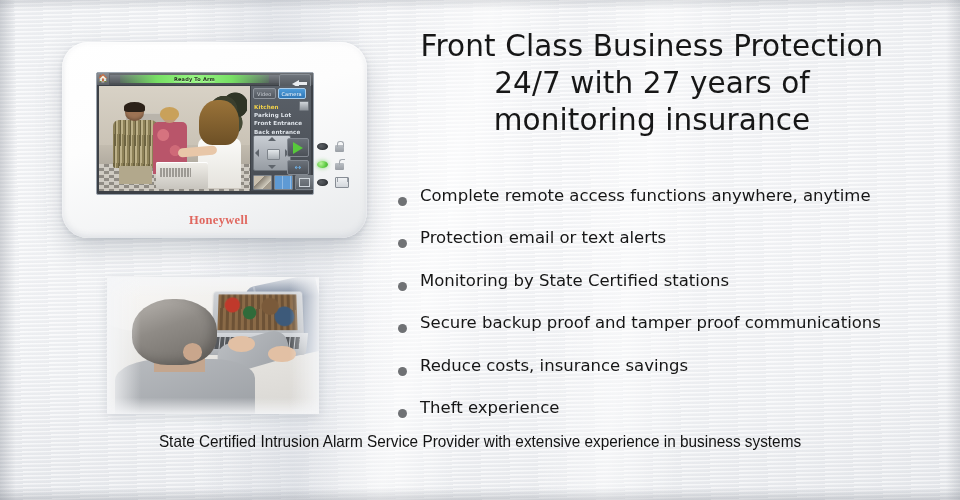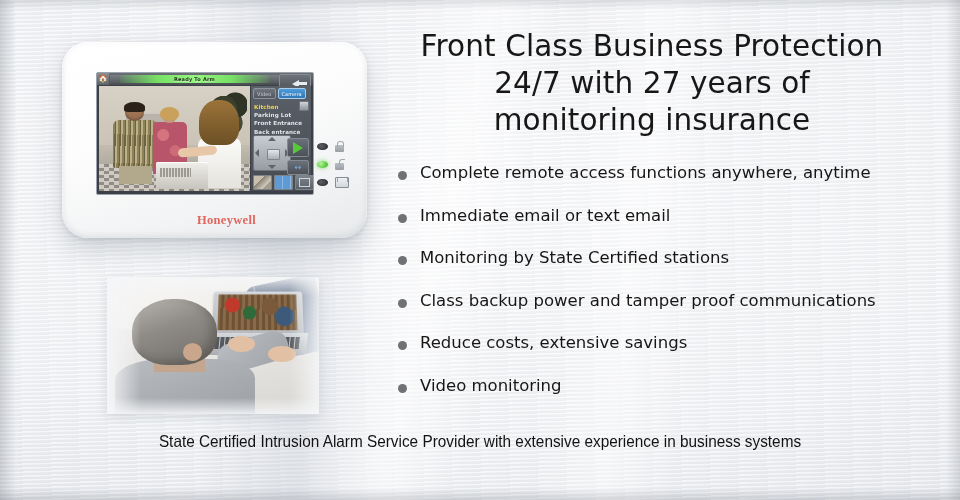--- a/index.html
+++ b/index.html
@@ -39,21 +39,21 @@
     position:absolute;left:382px;top:28px;width:540px;
     text-align:center;color:#171717;
     font-size:29.5px;line-height:37px;font-weight:400;
     letter-spacing:.1px;
   }
   #title .tline{display:block;white-space:nowrap;}
 
   
   #bullets{position:absolute;left:398px;top:163px;width:556px;}
   .bullet{
-    display:flex;align-items:flex-start;
+    display:flex;align-items:flex-end;
     height:42.5px;
   }
   .bullet .dot{
     flex:0 0 auto;width:9px;height:9px;border-radius:50%;
     background:#6f7174;margin-top:8px;margin-right:13px;
     box-shadow:0 1px 0 rgba(255,255,255,.6);
   }
   .bullet .btxt{
     font-size:16.5px;line-height:20px;color:#161616;white-space:nowrap;
   }
@@ -78,21 +78,21 @@
       0 2px 5px rgba(120,128,140,.22),
       inset 0 1px 2px rgba(255,255,255,.95),
       inset 0 -2px 6px rgba(190,196,204,.45);
     z-index:10;
   }
   #panel .gloss{
     position:absolute;left:10px;top:3px;right:36px;height:4px;border-radius:3px;
     background:linear-gradient(90deg,rgba(255,255,255,0),rgba(255,255,255,.95) 30%,rgba(255,255,255,.95) 70%,rgba(255,255,255,0));
   }
   #panel .brand{
-    position:absolute;left:12px;bottom:10px;width:100%;text-align:center;
+    position:absolute;left:4px;bottom:10px;width:100%;text-align:center;
     font-family:"Liberation Serif","DejaVu Serif",serif;
     font-size:12.5px;font-weight:bold;color:#e0675f;letter-spacing:.3px;
   }
 
   
   #screen{
     position:absolute;left:34px;top:30px;width:216px;height:121px;
     background:#3c4046;border:1.5px solid #9aa3ad;border-radius:2px;
     overflow:hidden;
   }
@@ -414,34 +414,34 @@
     <span class="tline">monitoring insurance</span>
   </div>
 
   <div id="bullets">
     <div class="bullet">
       <span class="dot"></span>
       <span class="btxt">Complete remote access functions anywhere, anytime</span>
     </div>
     <div class="bullet">
       <span class="dot"></span>
-      <span class="btxt">Immediate email or text email</span>
+      <span class="btxt">Protection email or text alerts</span>
     </div>
     <div class="bullet">
       <span class="dot"></span>
       <span class="btxt">Monitoring by State Certified stations</span>
     </div>
     <div class="bullet">
       <span class="dot"></span>
-      <span class="btxt">Class backup power and tamper proof communications</span>
-    </div>
-    <div class="bullet">
-      <span class="dot"></span>
-      <span class="btxt">Reduce costs, extensive savings</span>
-    </div>
-    <div class="bullet">
-      <span class="dot"></span>
-      <span class="btxt">Video monitoring</span>
+      <span class="btxt">Secure backup proof and tamper proof communications</span>
+    </div>
+    <div class="bullet">
+      <span class="dot"></span>
+      <span class="btxt">Reduce costs, insurance savings</span>
+    </div>
+    <div class="bullet">
+      <span class="dot"></span>
+      <span class="btxt">Theft experience</span>
     </div>
   </div>
 
   <div id="footer">State Certified Intrusion Alarm Service Provider with extensive experience in business systems</div>
 </div>
 
 </body></html>

